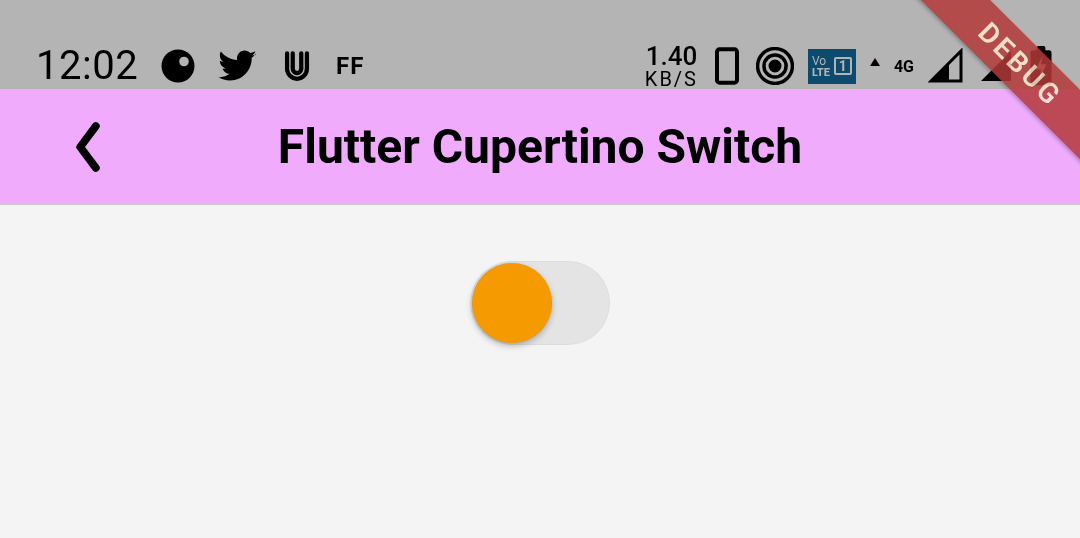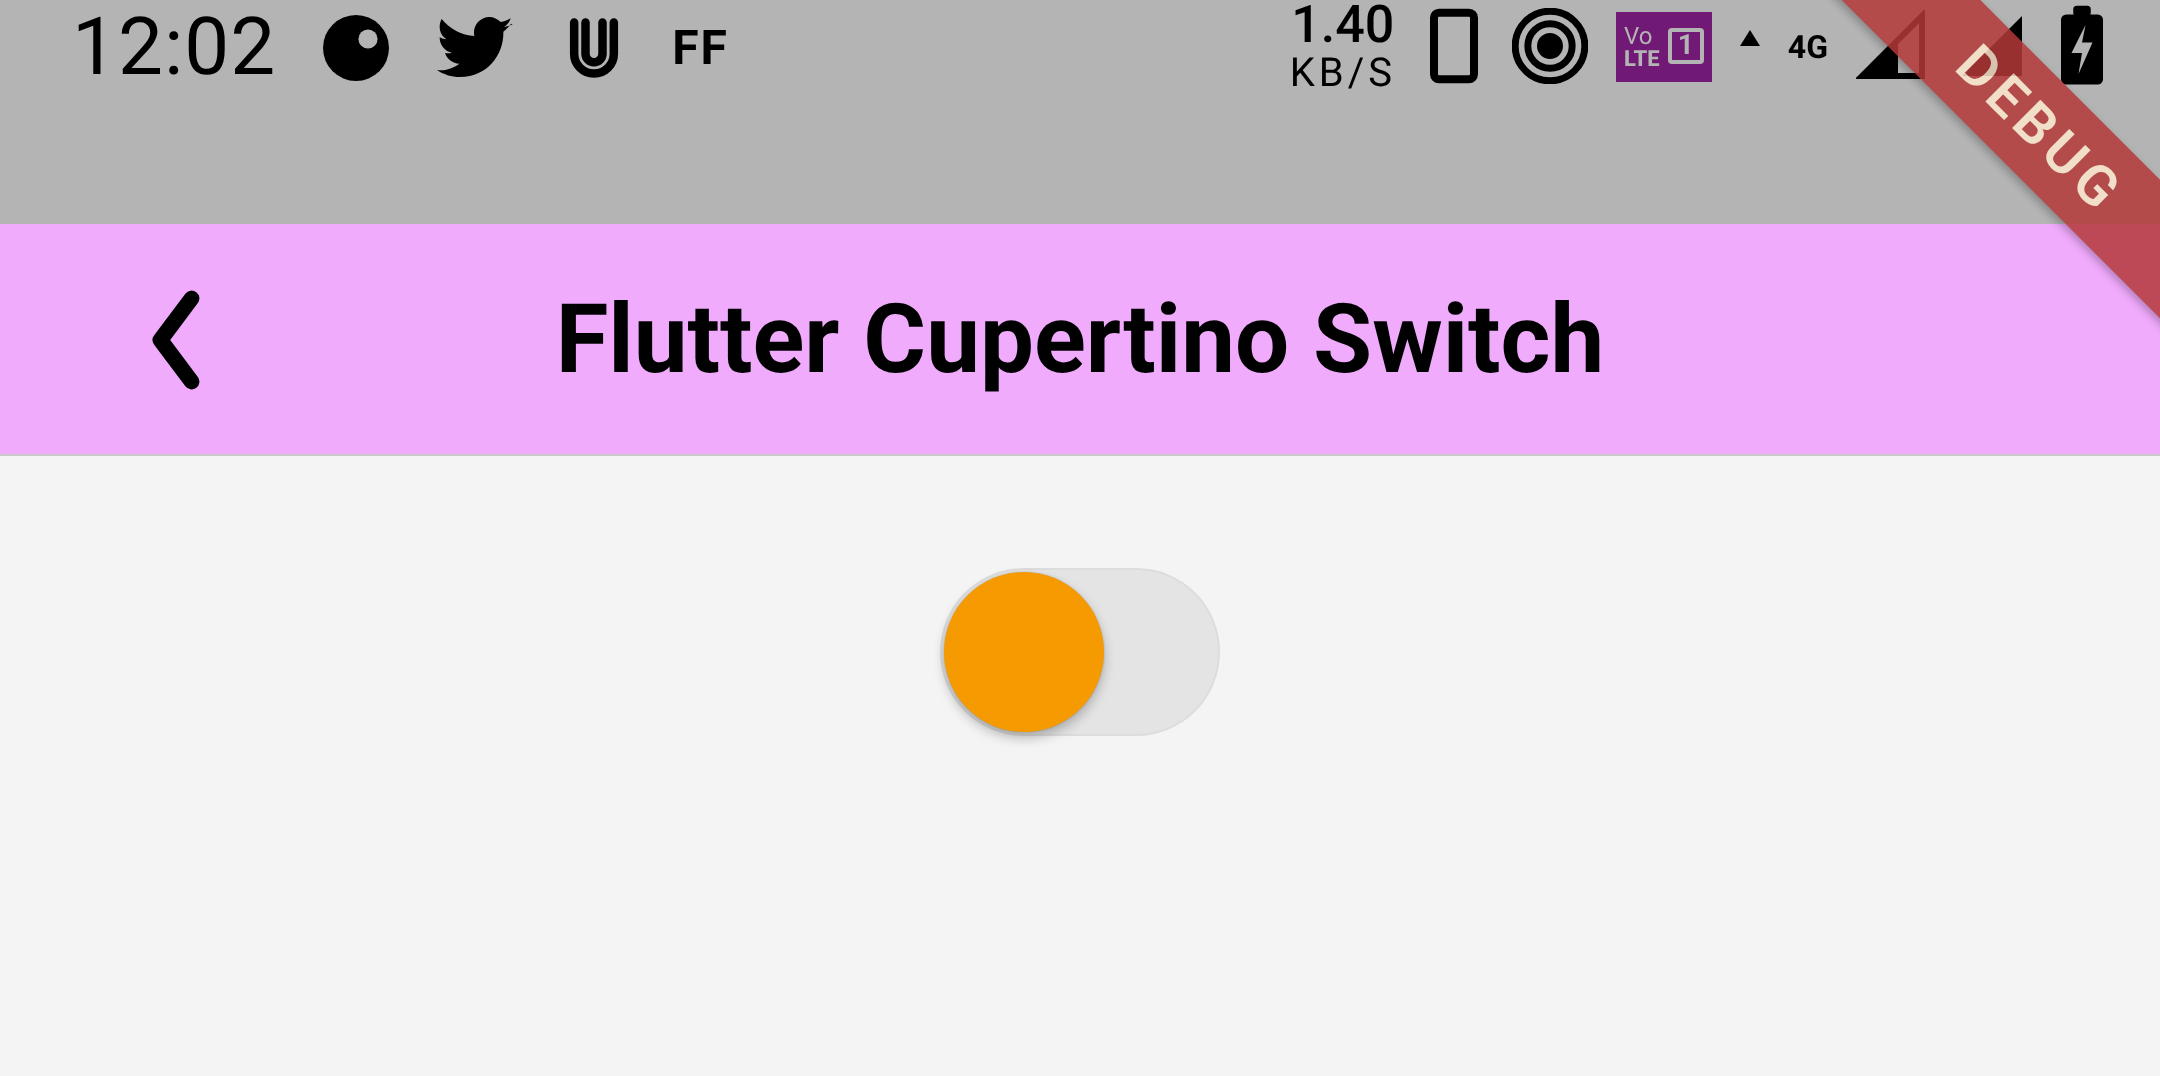--- a/index.html
+++ b/index.html
@@ -1,39 +1,39 @@
 <!DOCTYPE html>
 <html><head>
   <meta charset="utf-8">
   <style>
     * { box-sizing: border-box; margin: 0; padding: 0; }
     html, body { width: 1080px; height: 538px; font-family: -apple-system, Roboto, "Helvetica Neue", Arial, sans-serif; background: #f4f4f4; overflow: hidden; }
 
     
     .status-bar {
       width: 100%;
-      height: 112px;
+      height: 89px;
       background: #b4b4b4;
       display: flex;
-      align-items: flex-start;
+      align-items: flex-end;
       padding: 0 26px 0 36px;
       color: #000;
       position: relative;
       gap: 26px;
     }
     .status-left { display: flex; align-items: center; gap: 22px; }
     .status-right { display: flex; align-items: center; gap: 14px; margin-left: auto; }
     .time { font-size: 40px; font-weight: 400; letter-spacing: 0.5px; }
     .status-icon { display: inline-flex; align-items: center; justify-content: center; }
     .kbs { display: flex; flex-direction: column; align-items: center; line-height: 1; margin-left: 32px; }
     .kbs .top { font-size: 26px; font-weight: 500; }
     .kbs .bot { font-size: 20px; letter-spacing: 2px; font-weight: 400; }
     .battery-pct { font-size: 40px; font-weight: 400; }
     .ff-badge { font-size: 24px; font-weight: 700; letter-spacing: 1px; }
-    .volte-badge { background: #701a75; color: #b4b4b4; border-radius: 0; padding: 6px 4px; display:flex; align-items:center; gap:2px; }
+    .volte-badge { background: #0c4a6e; color: #b4b4b4; border-radius: 0; padding: 6px 4px; display:flex; align-items:center; gap:2px; }
     .volte-badge .vo { font-size: 12px; line-height:1; }
     .volte-badge .lte { font-size: 11px; font-weight:800; line-height:1; }
     .volte-badge .one { font-size: 14px; font-weight:700; border:2px solid #b4b4b4; padding:0 3px; border-radius:2px; margin-left:2px; line-height:1; }
     .net-4g { display:flex; align-items:flex-start; }
     .net-4g .tri { width:0; height:0; border-left:5px solid transparent; border-right:5px solid transparent; border-bottom:8px solid #000; margin-top:1px; }
     .net-4g .txt { font-size:16px; font-weight:700; margin-left:14px; }
 
     
     .nav-bar {
       width: 100%;

